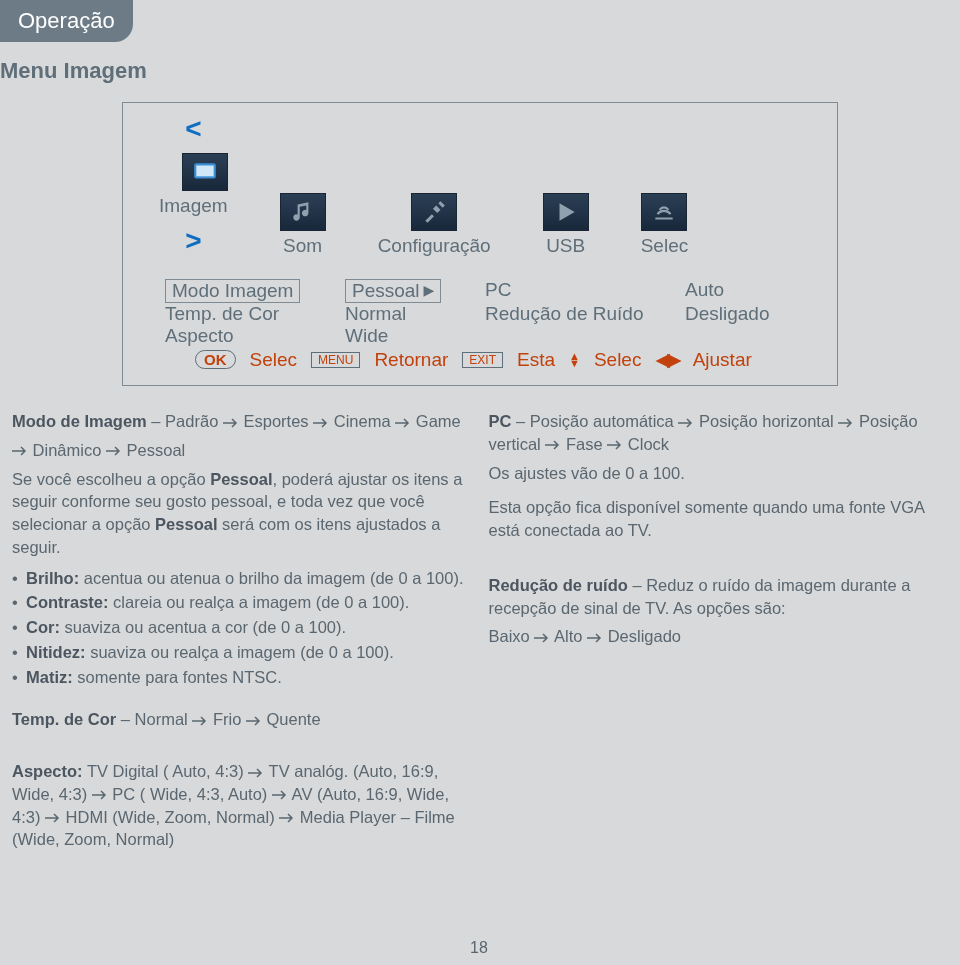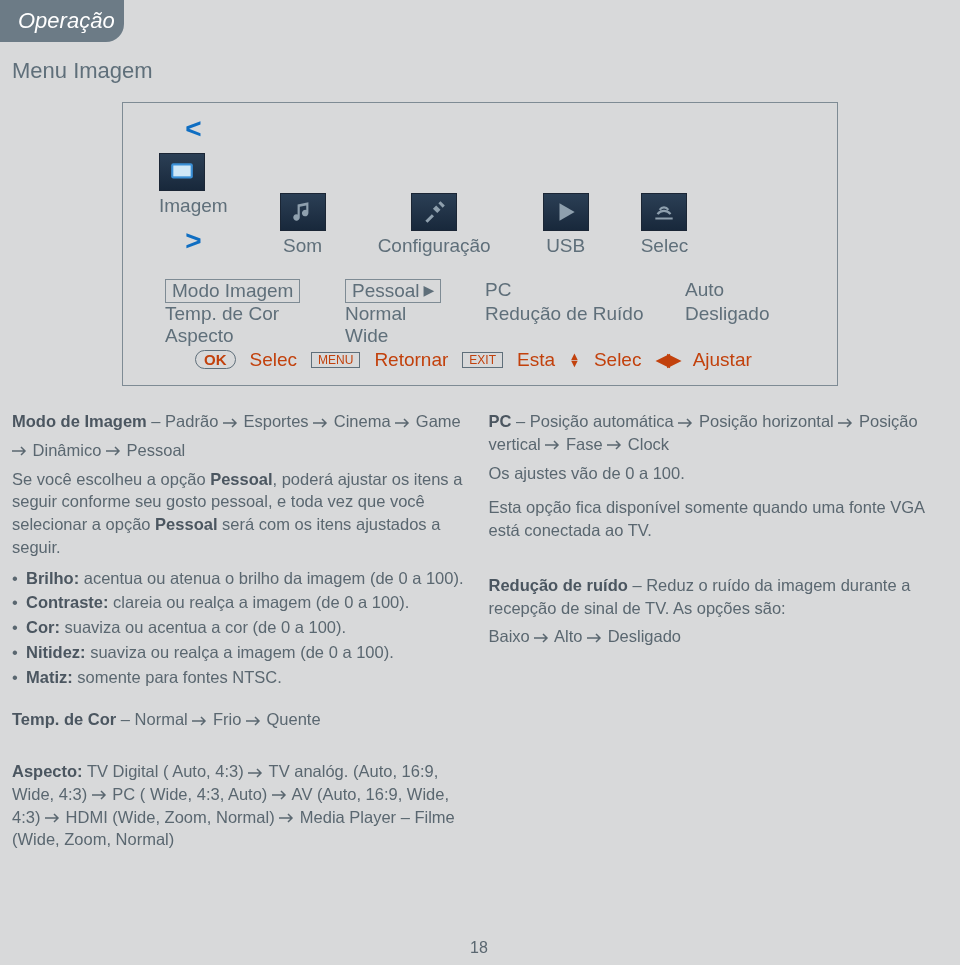--- a/index.html
+++ b/index.html
@@ -10,32 +10,31 @@
     font-family: Arial, Helvetica, sans-serif;
     color: #5a6770;
     position: relative;
   }
   .tab {
     position: absolute;
     left: 0;
     top: 0;
     background: #6c7b86;
     color: #fff;
-    padding: 8px 9px 8px 18px;
+    padding: 8px 18px 8px 18px;
     border-radius: 0 0 18px 0;
     font-size: 22px;
-    font-style: italic;
   }
   .section-title {
     position: absolute;
-    left: 12px;
+    left: 0;
     top: 58px;
     color: #5f6f7a;
     font-size: 22px;
-    font-weight: normal;
+    font-weight: bold;
   }
   .menu-box {
     position: absolute;
     left: 122px;
     top: 102px;
     width: 716px;
     height: 284px;
     border: 1px solid #7e8b94;
     background: #d8d9da;
   }
@@ -148,21 +147,21 @@
 </head>
 <body>
 
 <div class="tab">Operação</div>
 <div class="section-title">Menu Imagem</div>
 
 <div class="menu-box">
   <div class="nav-row">
     <div class="nav-item imagem-group">
       <span class="arrow">&lt;</span>
-      <div style="display:flex;flex-direction:column;align-items:flex-start;">
+      <div style="display:flex;flex-direction:column;align-items:flex-end;">
         <span class="icon-box">
           <svg viewBox="0 0 24 24">
               <rect x="2" y="4" width="20" height="14" rx="2" fill="#3a8fd6"></rect>
               <rect x="4" y="6" width="16" height="10" fill="#cfe7f7"></rect>
             </svg>
         </span>
         <span>Imagem</span>
       </div>
       <span class="arrow">&gt;</span>
     </div>

